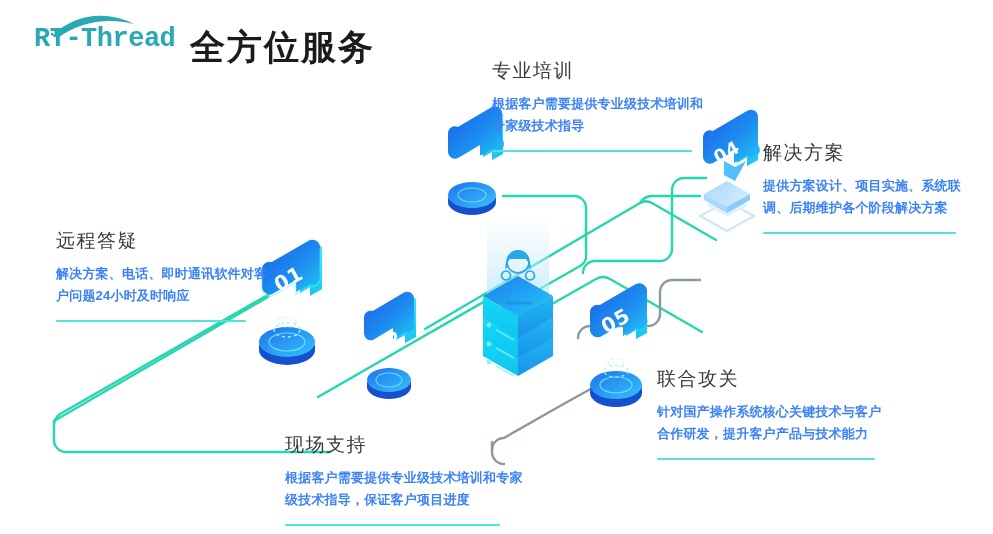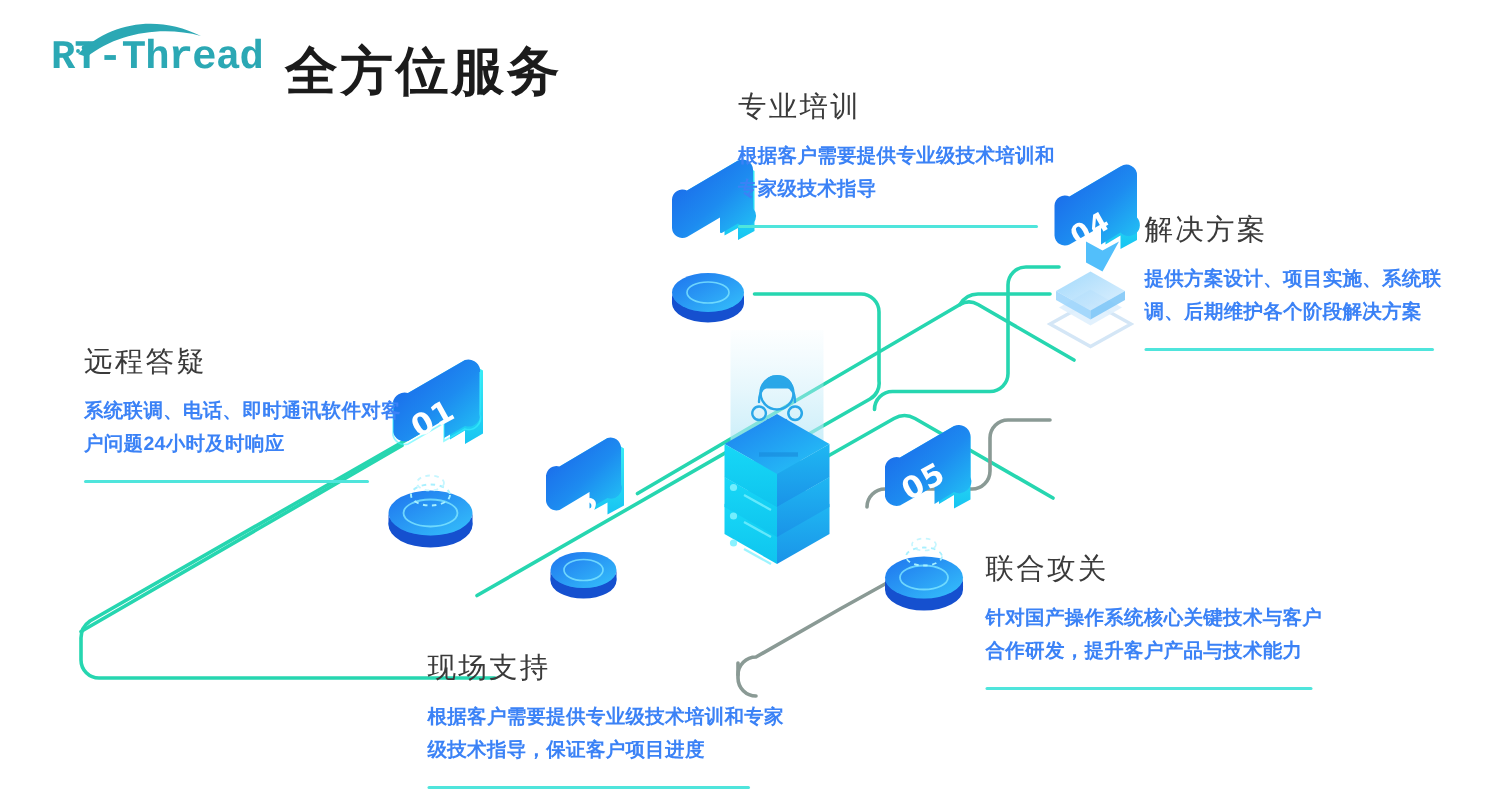--- a/index.html
+++ b/index.html
@@ -250,21 +250,21 @@
       <circle cx="34" cy="26" r="1.3" fill="#2BA8B4"></circle>
       <circle cx="41" cy="21" r="1.2" fill="#2BA8B4"></circle>
     </svg>
     <div class="logo-text">RT-Thread</div>
   </div>
 
   <div class="page-title">全方位服务</div>
 
   <div class="block" id="blk-remote">
     <h3>远程答疑</h3>
-    <p>系统联调、电话、即时通讯软件对客户问题24小时及时响应</p>
+    <p>解决方案、电话、即时通讯软件对客户问题24小时及时响应</p>
     <div class="rule"></div>
   </div>
 
   <div class="block" id="blk-onsite">
     <h3>现场支持</h3>
     <p>根据客户需要提供专业级技术培训和专家级技术指导，保证客户项目进度</p>
     <div class="rule"></div>
   </div>
 
   <div class="block" id="blk-train">

